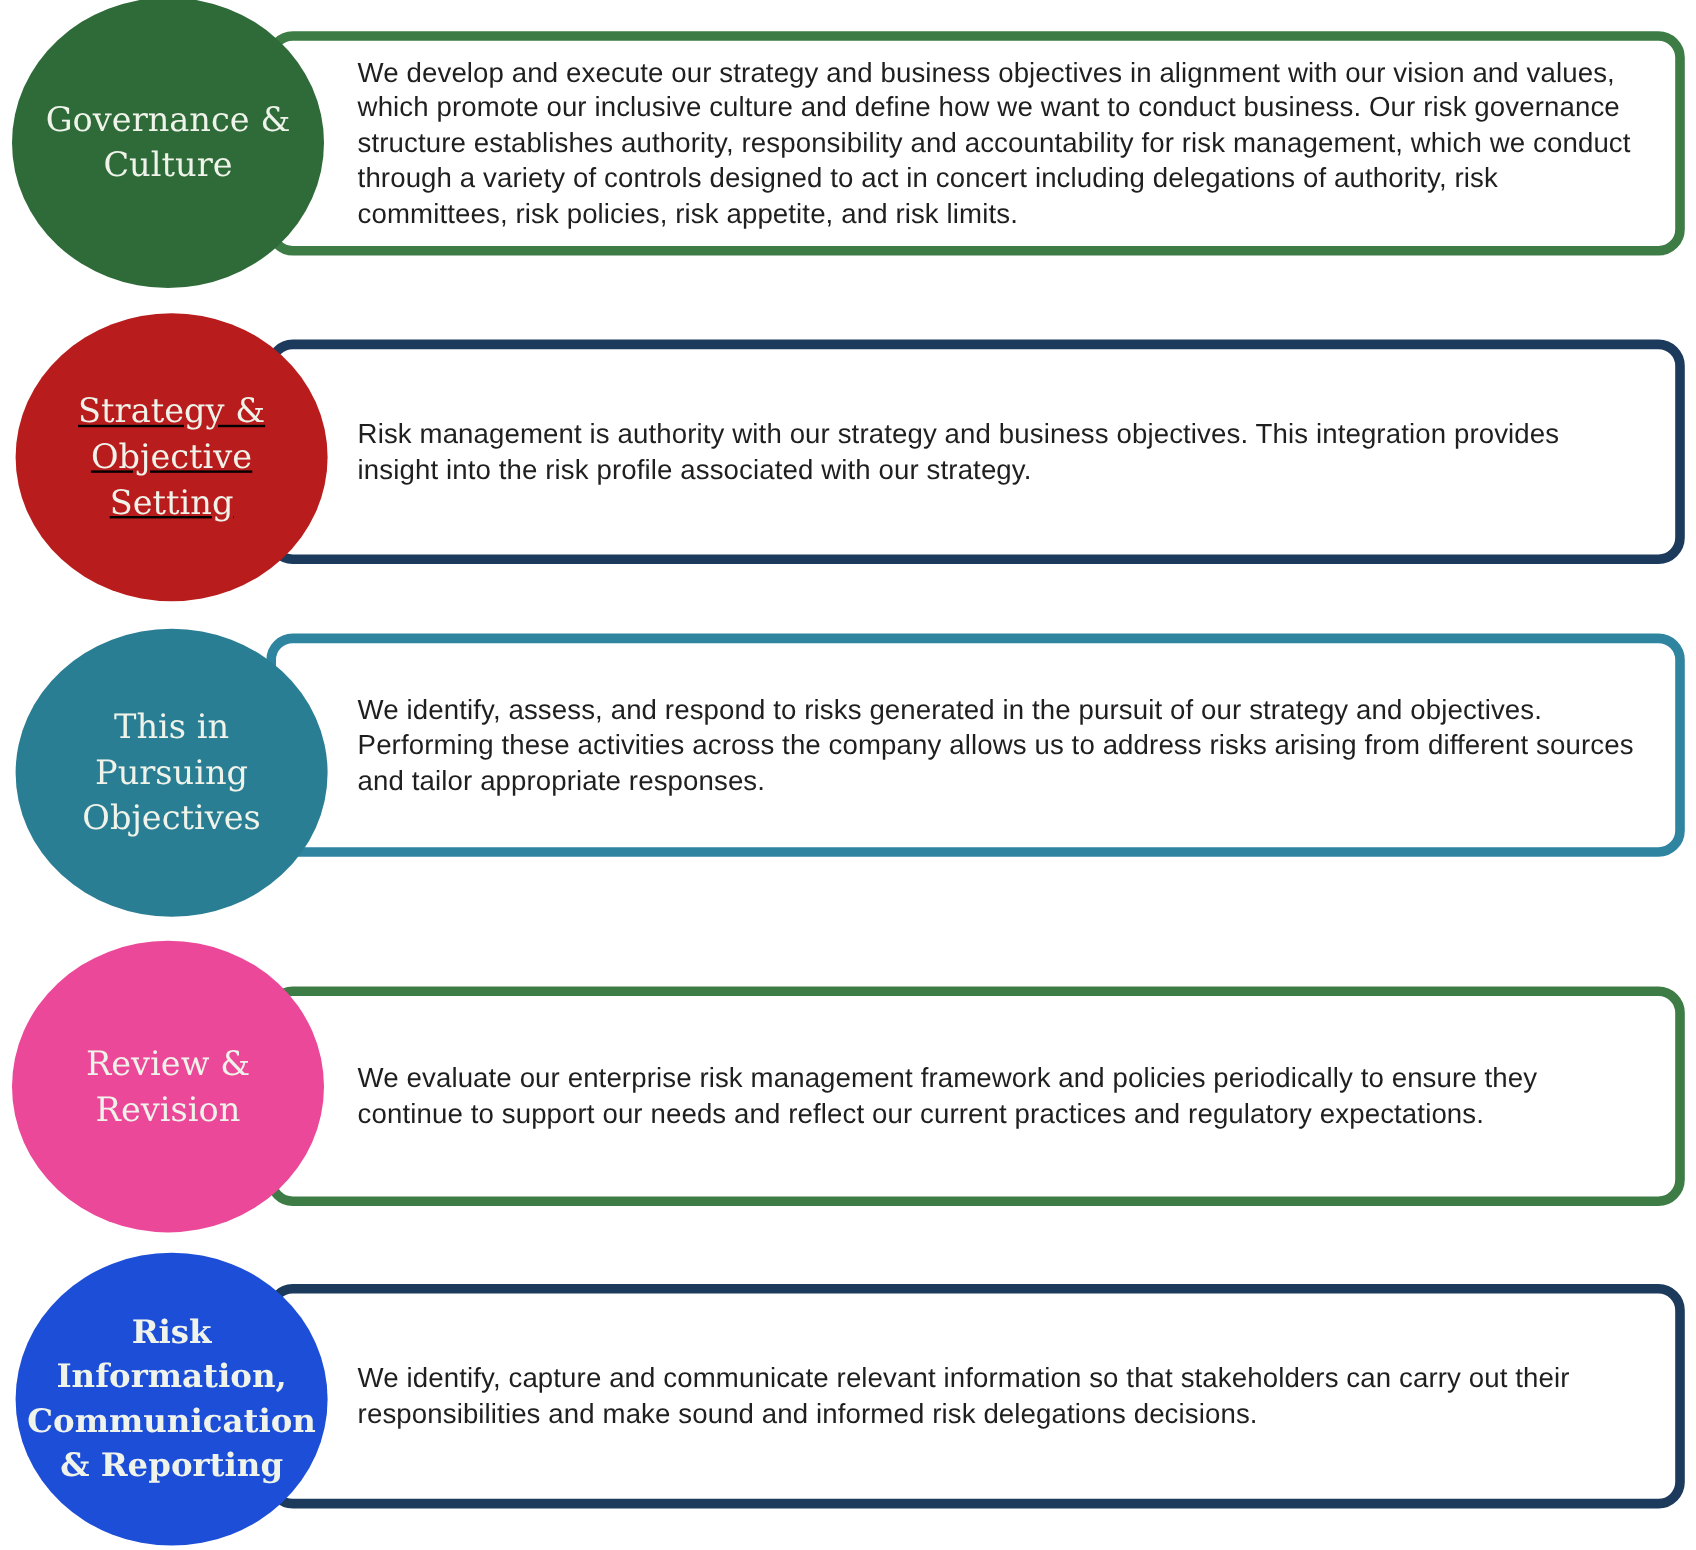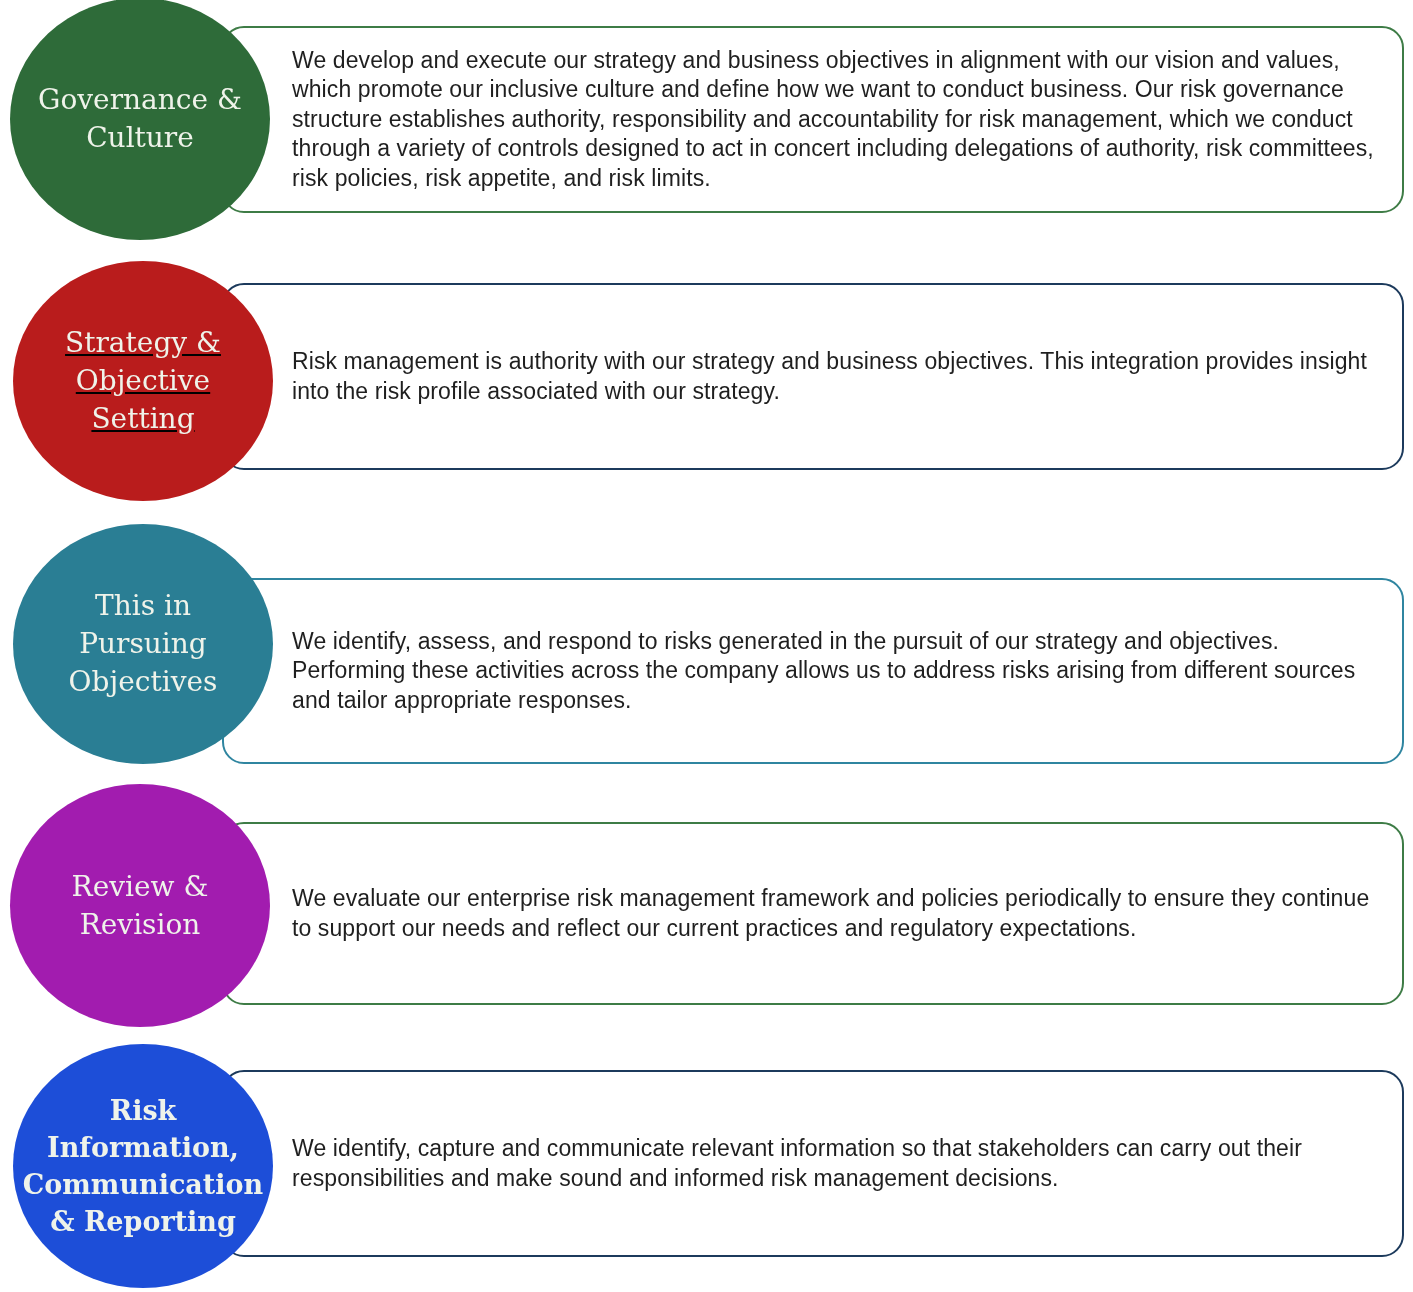--- a/index.html
+++ b/index.html
@@ -8,21 +8,21 @@
     width: 1413px;
     height: 1292px;
     background: #ffffff;
     font-family: "Liberation Sans", sans-serif;
     overflow: hidden;
   }
   .box {
     position: absolute;
     left: 222px;
     width: 1182px;
-    border: 2px solid #a21caf;
+    border: 8px solid #a21caf;
     border-radius: 22px;
     background: #ffffff;
     box-sizing: border-box;
     display: flex;
     align-items: center;
   }
   .desc {
     margin: 0;
     padding: 6px 26px 6px 68px;
     font-size: 23px;
@@ -43,21 +43,21 @@
     color: #eff3ea;
     font-size: 28px;
     line-height: 38px;
     white-space: pre-line;
     padding: 0 14px;
     text-align: center;
   }
   
   .row1 .box { top: 26px;  height: 187px; }
   .row2 .box { top: 283px; height: 187px; }
-  .row3 .box { top: 578px; height: 186px; }
+  .row3 .box { top: 528px; height: 186px; }
   .row4 .box { top: 822px; height: 183px; }
   .row5 .box { top: 1070px; height: 187px; }
 
   .row1 .circle { left: 10px; top: -2px;   width: 260px; height: 242px; }
   .row2 .circle { left: 13px; top: 261px;  width: 260px; height: 240px; }
   .row3 .circle { left: 13px; top: 524px;  width: 260px; height: 240px; }
   .row4 .circle { left: 10px; top: 784px;  width: 260px; height: 243px; }
   .row5 .circle { left: 13px; top: 1044px; width: 260px; height: 244px; }
 
   .row5 .circle .label { font-size: 27px; line-height: 37px; }
@@ -96,29 +96,29 @@
       <span class="label">This in
 Pursuing
 Objectives</span>
     </div>
   </div>
 
   <div class="row row4">
     <div class="box" style="border-color: rgb(62, 124, 70);">
       <p class="desc">We evaluate our enterprise risk management framework and policies periodically to ensure they continue to support our needs and reflect our current practices and regulatory expectations.</p>
     </div>
-    <div class="circle" style="background: #a21caf;">
+    <div class="circle" style="background: #ec4899;">
       <span class="label">Review &amp;
 Revision</span>
     </div>
   </div>
 
   <div class="row row5">
     <div class="box" style="border-color: rgb(28, 58, 92);">
-      <p class="desc">We identify, capture and communicate relevant information so that stakeholders can carry out their responsibilities and make sound and informed risk management decisions.</p>
+      <p class="desc">We identify, capture and communicate relevant information so that stakeholders can carry out their responsibilities and make sound and informed risk delegations decisions.</p>
     </div>
     <div class="circle" style="background: #1d4ed8; font-weight: bold;">
       <span class="label">Risk
 Information,
 Communication
 &amp; Reporting</span>
     </div>
   </div>
 
 </div>

